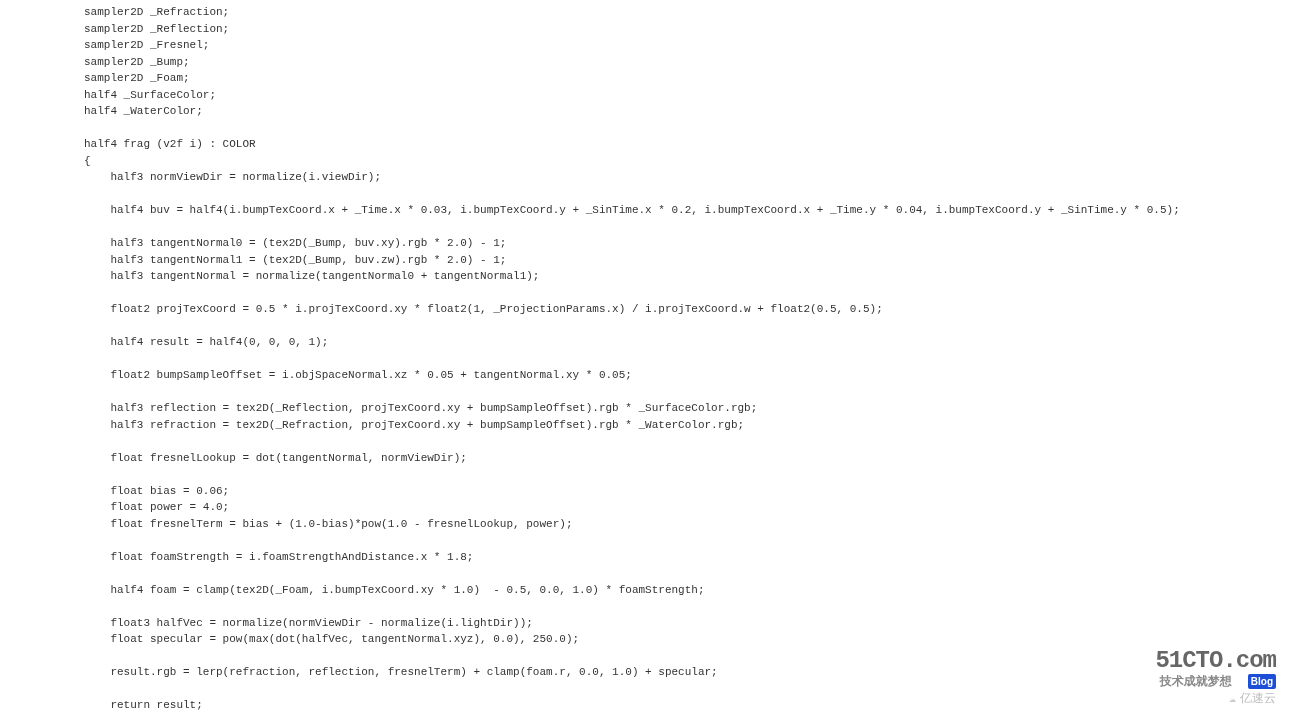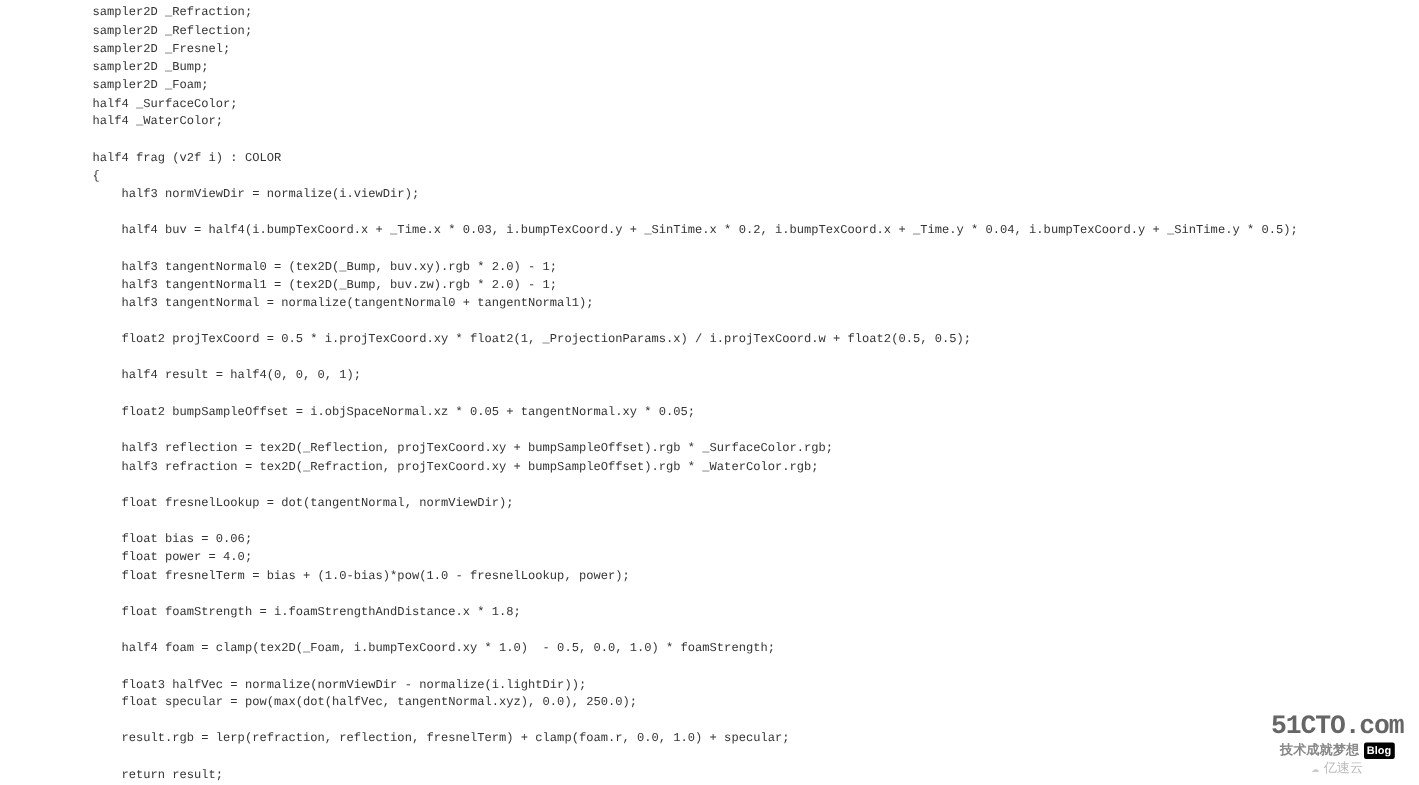--- a/index.html
+++ b/index.html
@@ -1,22 +1,22 @@
 <!DOCTYPE html>
 <html><head>
 <meta charset="utf-8">
 <style>
 *{margin:0;padding:0;box-sizing:border-box}
 body{background:#fff;font-family:"Courier New",monospace;font-size:11px;line-height:1.5;color:#333;padding:4px 0 0 84px;width:1290px;height:714px;position:relative;overflow:hidden}
 pre{white-space:pre;font-family:inherit}
-.wm{position:absolute;right:14px;bottom:6px;text-align:center;color:#888}
+.wm{position:absolute;right:14px;bottom:6px;text-align:right;color:#888}
 .wm .l1{font-size:24px;font-weight:900;color:#666;letter-spacing:-1px;line-height:.9}
 .wm .l2{font-size:12px;color:#888;font-family:sans-serif;font-weight:700}
 .wm .l3{font-size:12px;color:#bbb;font-family:Liberation Mono, monospace}
-.blog{display:inline-block;background:#000000;color:#fff;font-size:10px;padding:0 3px;border-radius:2px;margin-left:4px}
+.blog{display:inline-block;background:#1d4ed8;color:#fff;font-size:10px;padding:0 3px;border-radius:2px;margin-left:16px}
 .cloud{color:#ccc;margin-right:4px}
 </style>
 </head>
 <body>
 
 <pre>sampler2D _Refraction;
 sampler2D _Reflection;
 sampler2D _Fresnel;
 sampler2D _Bump;
 sampler2D _Foam;

